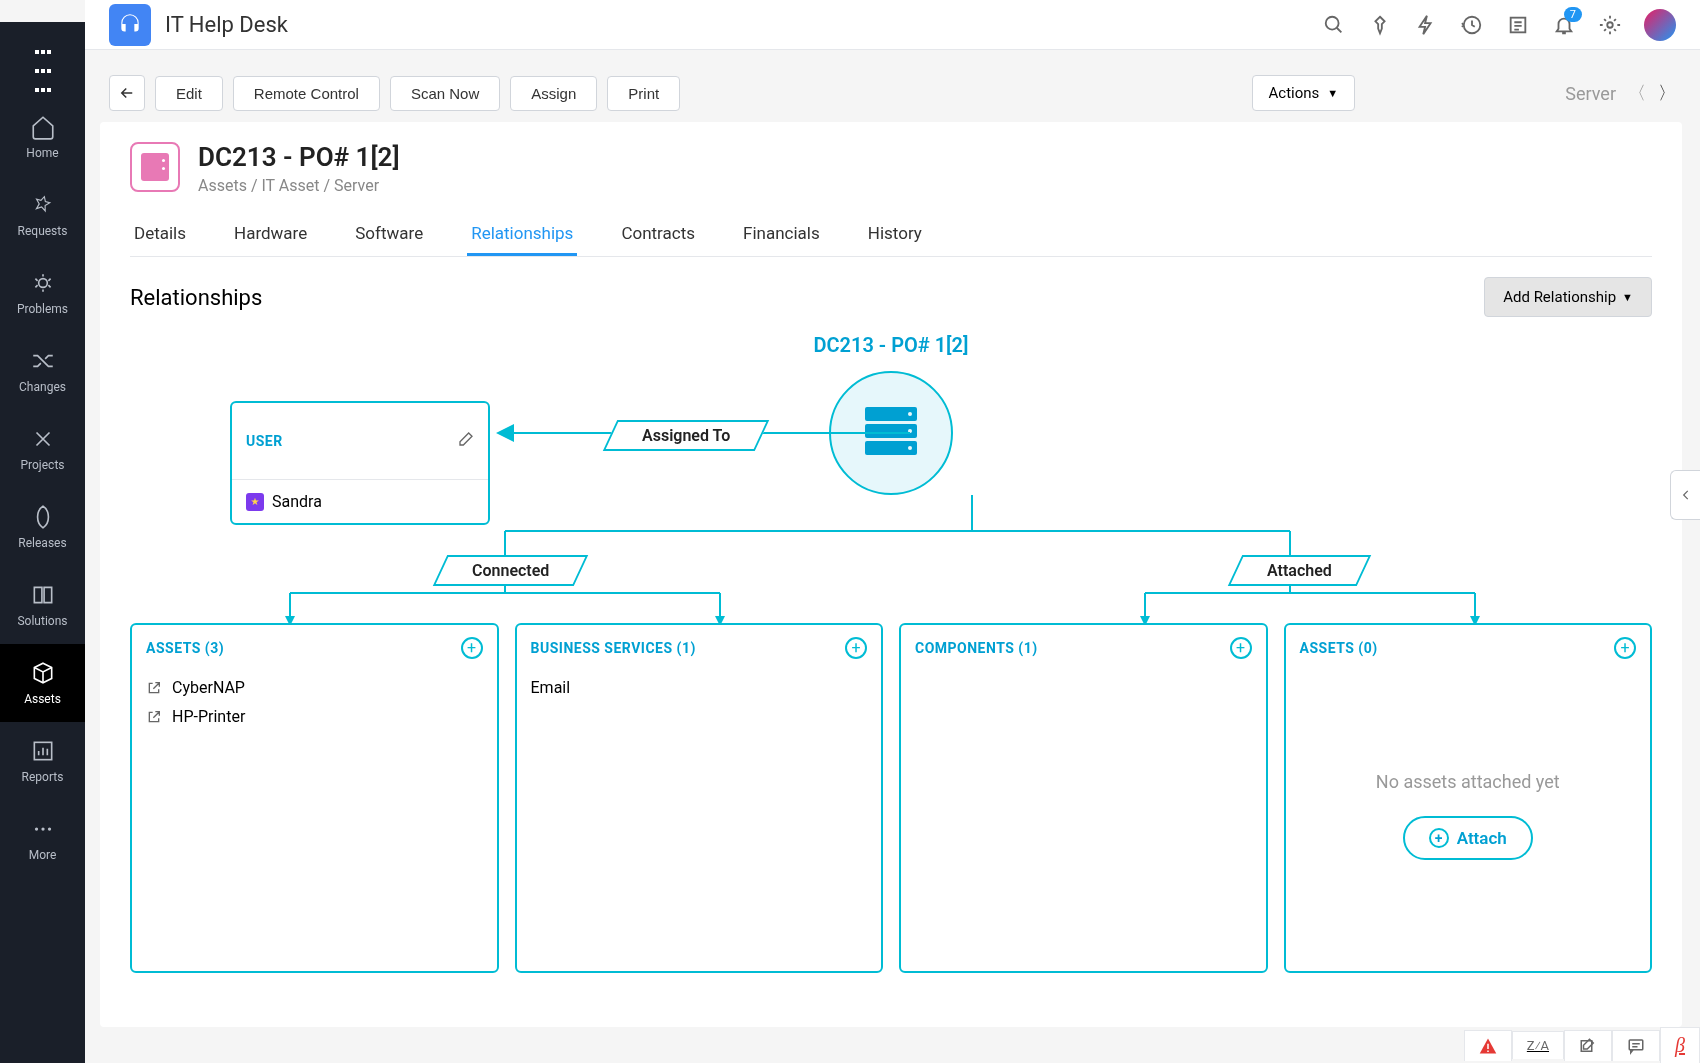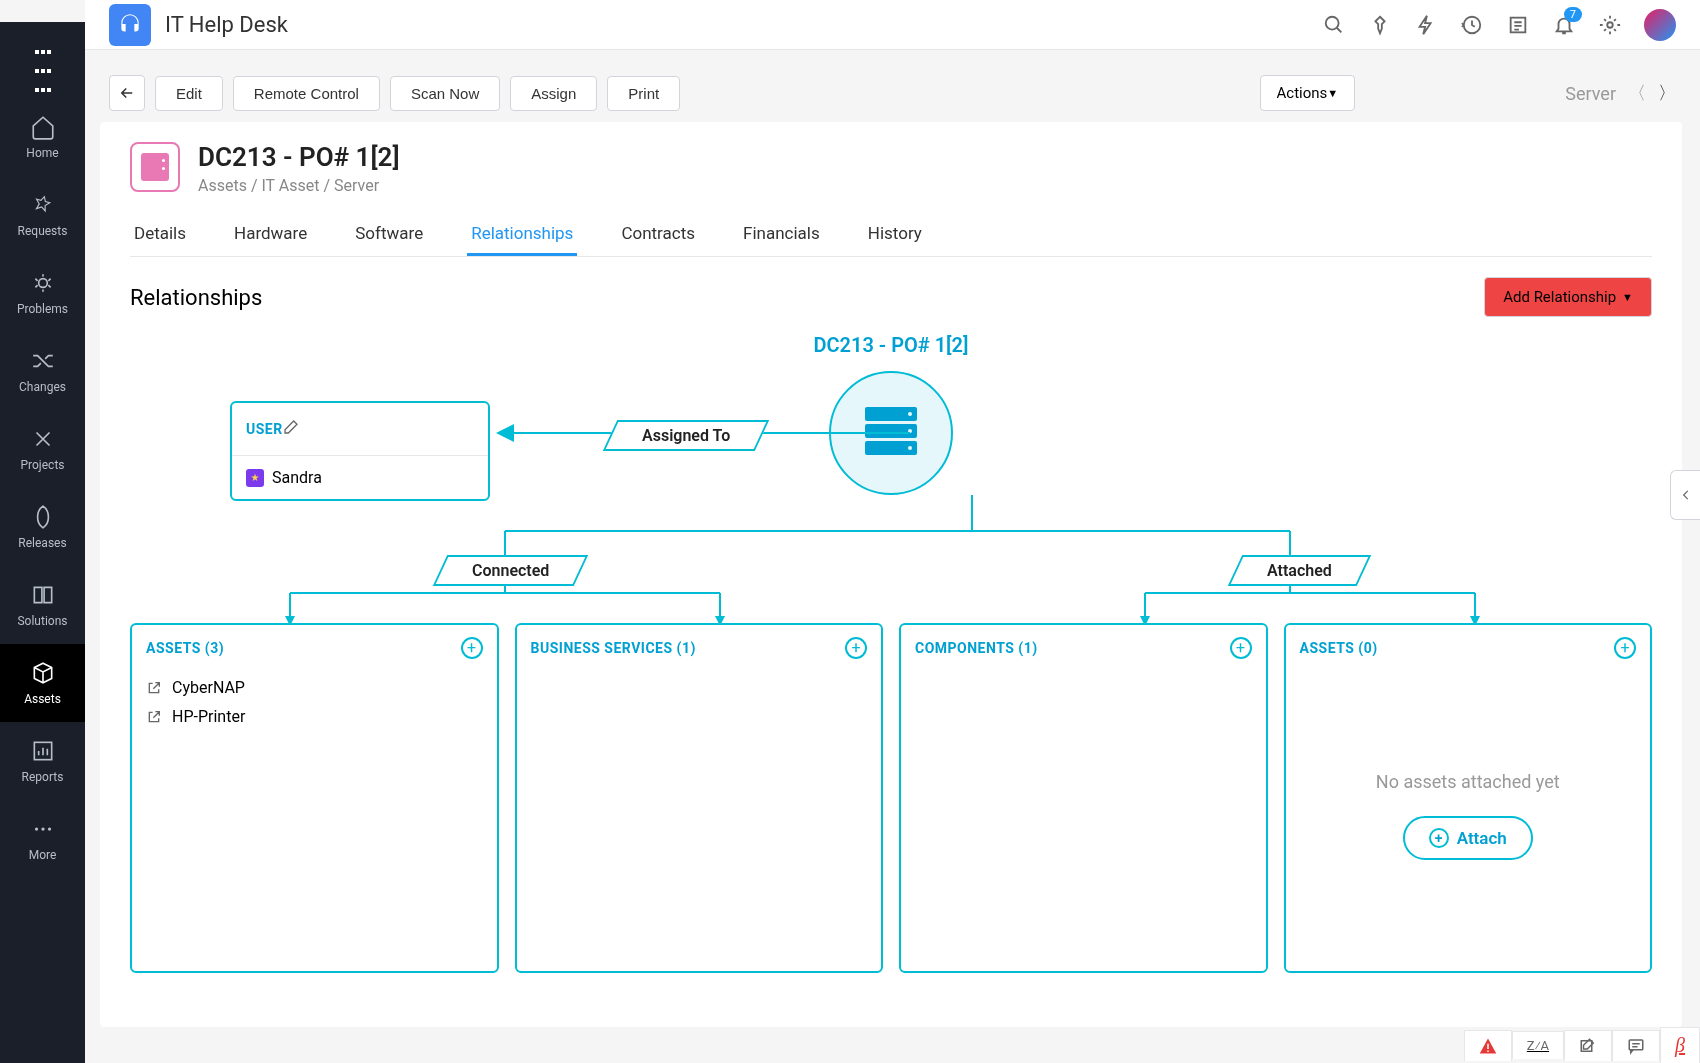--- a/index.html
+++ b/index.html
@@ -21,21 +21,21 @@
 .header-icons { display: flex; align-items: center; gap: 22px; }
 .header-icon { width: 24px; height: 24px; cursor: pointer; color: #666; display: flex; align-items: center; justify-content: center; position: relative; }
 .badge { position: absolute; top: -6px; right: -6px; background: #2196f3; color: #fff; font-size: 11px; border-radius: 10px; padding: 1px 6px; min-width: 18px; text-align: center; }
 .avatar { width: 32px; height: 32px; border-radius: 50%; background: linear-gradient(135deg, #e91e63, #2196f3); }
 
 
 .toolbar { position: absolute; left: 85px; top: 64px; right: 0; height: 58px; background: #f5f5f5; display: flex; align-items: center; padding: 0 24px; gap: 10px; }
 .toolbar-back { width: 36px; height: 36px; background: #fff; border: 1px solid #d1d5db; border-radius: 4px; display: flex; align-items: center; justify-content: center; cursor: pointer; }
 .toolbar-btn { background: #fff; border: 1px solid #d1d5db; border-radius: 4px; padding: 8px 20px; font-size: 15px; cursor: pointer; color: #333; }
 .toolbar-spacer { flex: 1; }
-.toolbar-actions { background: #fff; border: 1px solid #d1d5db; border-radius: 4px; padding: 8px 16px; font-size: 15px; cursor: pointer; display: flex; align-items: center; gap: 0; }
+.toolbar-actions { background: #fff; border: 1px solid #d1d5db; border-radius: 4px; padding: 8px 16px; font-size: 15px; cursor: pointer; display: flex; align-items: center; gap: 8px; }
 .toolbar-nav { display: flex; align-items: center; gap: 12px; color: #999; font-size: 18px; margin-left: 200px;}
 
 
 .main { position: absolute; left: 100px; top: 122px; right: 18px; bottom: 36px; background: #fff; border-radius: 4px; padding: 20px 30px; overflow: hidden; }
 .page-header { display: flex; align-items: flex-start; gap: 18px; margin-bottom: 18px; }
 .page-icon { width: 50px; height: 50px; border: 2px solid #e879b5; border-radius: 8px; display: flex; align-items: center; justify-content: center; }
 .page-icon-inner { width: 28px; height: 28px; background: #e879b5; border-radius: 3px; position: relative; }
 .page-icon-inner::before, .page-icon-inner::after { content: ''; position: absolute; right: 4px; width: 3px; height: 3px; background: #fff; border-radius: 50%; }
 .page-icon-inner::before { top: 6px; }
 .page-icon-inner::after { top: 14px; }
@@ -43,33 +43,33 @@
 .breadcrumb { color: #888; font-size: 16px; margin-top: 4px; }
 
 
 .tabs { display: flex; gap: 40px; border-bottom: 1px solid #e5e7eb; margin-bottom: 20px; }
 .tab { padding: 10px 4px; font-size: 17px; color: #333; cursor: pointer; }
 .tab.active { color: #2196f3; border-bottom: 3px solid #2196f3; }
 
 
 .section-header { display: flex; justify-content: space-between; align-items: center; margin-bottom: 16px; }
 .section-title { font-size: 22px; font-weight: 400; }
-.add-rel-btn { background: #ef4444; border: 1px solid #d1d5db; border-radius: 4px; padding: 10px 18px; font-size: 15px; cursor: pointer; display: flex; align-items: center; gap: 6px; }
+.add-rel-btn { background: #e5e5e5; border: 1px solid #d1d5db; border-radius: 4px; padding: 10px 18px; font-size: 15px; cursor: pointer; display: flex; align-items: center; gap: 6px; }
 
 
 .diagram { position: relative; height: 640px; }
 
 .root-label { position: absolute; left: 50%; transform: translateX(-50%); top: 0; color: #00a0d2; font-size: 20px; font-weight: 600; }
 .root-node { position: absolute; left: 50%; transform: translateX(-50%); top: 38px; width: 124px; height: 124px; border: 2px solid #00bcd4; border-radius: 50%; background: #e6f7fb; display: flex; align-items: center; justify-content: center; }
 .root-node-inner { width: 52px; height: 52px; position: relative; display: flex; flex-direction: column; gap: 3px;}
 .root-node-inner > div { background:#00a0d2; height:14px; width:52px; border-radius:2px; position:relative;}
 .root-node-inner > div::after { content:''; position:absolute; right:5px; top:5px; width:4px; height:4px; background:#e6f7fb; border-radius:50%;}
 
 .user-card { position: absolute; left: 100px; top: 68px; width: 260px; border: 2px solid #00bcd4; border-radius: 6px; background: #fff; }
-.user-card-header { display: flex; align-items: center; padding: 16px 14px; border-bottom: 1px solid #e5e7eb; }
+.user-card-header { display: flex; justify-content: space-between; align-items: center; padding: 28px 14px; border-bottom: 1px solid #e5e7eb; }
 .user-card-title { color: #00a0d2; font-weight: 700; font-size: 14px; letter-spacing: 0.5px;}
 .user-card-edit { cursor: pointer; color: #666; }
 .user-card-body { padding: 12px 14px; display: flex; align-items: center; gap: 8px; }
 .user-badge { width: 18px; height: 18px; background: #7c3aed; border-radius: 3px; display:flex; align-items:center; justify-content:center;}
 .user-badge::before { content:'★'; color:#ffd54a; font-size:10px; line-height:1;}
 
 
 .connectors { position: absolute; inset: 0; width: 100%; height: 100%; pointer-events: none; }
 
 .rel-tag { position: absolute; background: #fff; border: 2px solid #00bcd4; padding: 4px 30px; font-size: 16px; font-weight: 600; color: #222; transform: skewX(-25deg); }
@@ -349,20 +349,25 @@
               <span>HP-Printer</span>
             </div>
         </div>
       </div>
 
       <div class="rel-card">
         <div class="rel-card-header">
           <span class="rel-card-title">BUSINESS SERVICES (1)</span>
           <span class="rel-card-add">+</span>
         </div>
+        <div class="rel-card-body">
+          <div class="rel-item">
+              <span>Email</span>
+            </div>
+        </div>
       </div>
 
       <div class="rel-card">
         <div class="rel-card-header">
           <span class="rel-card-title">COMPONENTS (1)</span>
           <span class="rel-card-add">+</span>
         </div>
       </div>
 
       <div class="rel-card">

